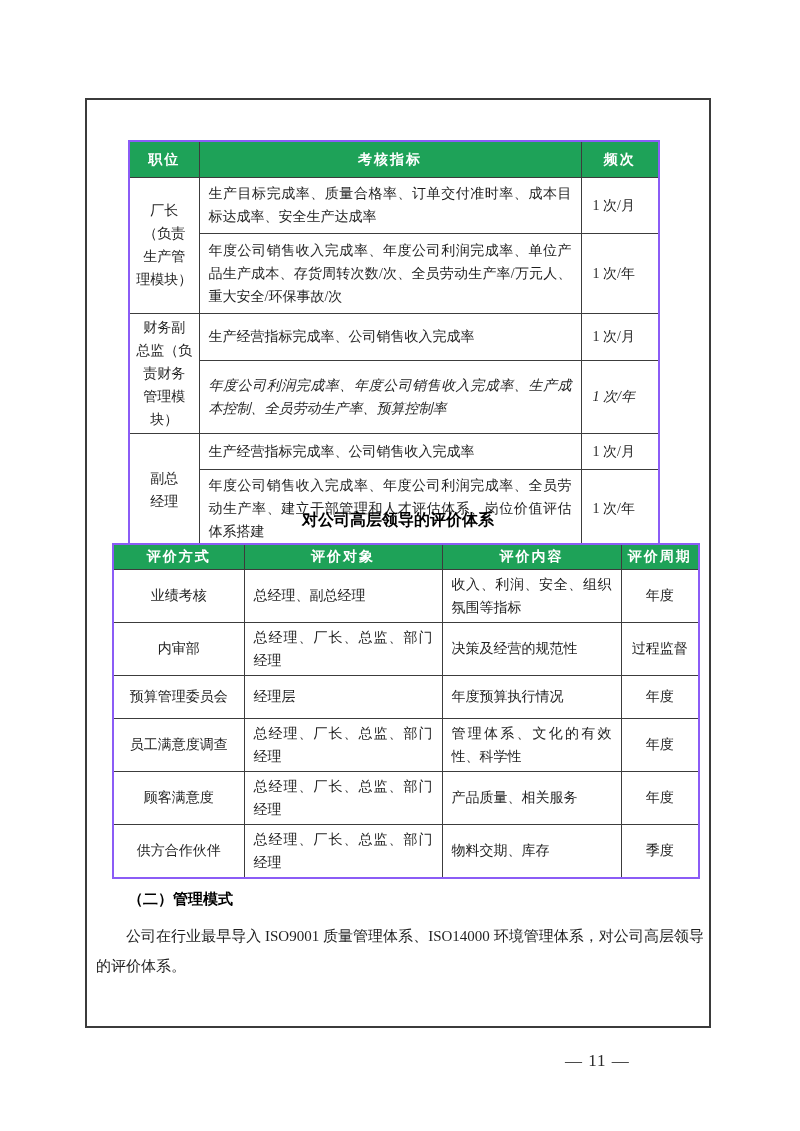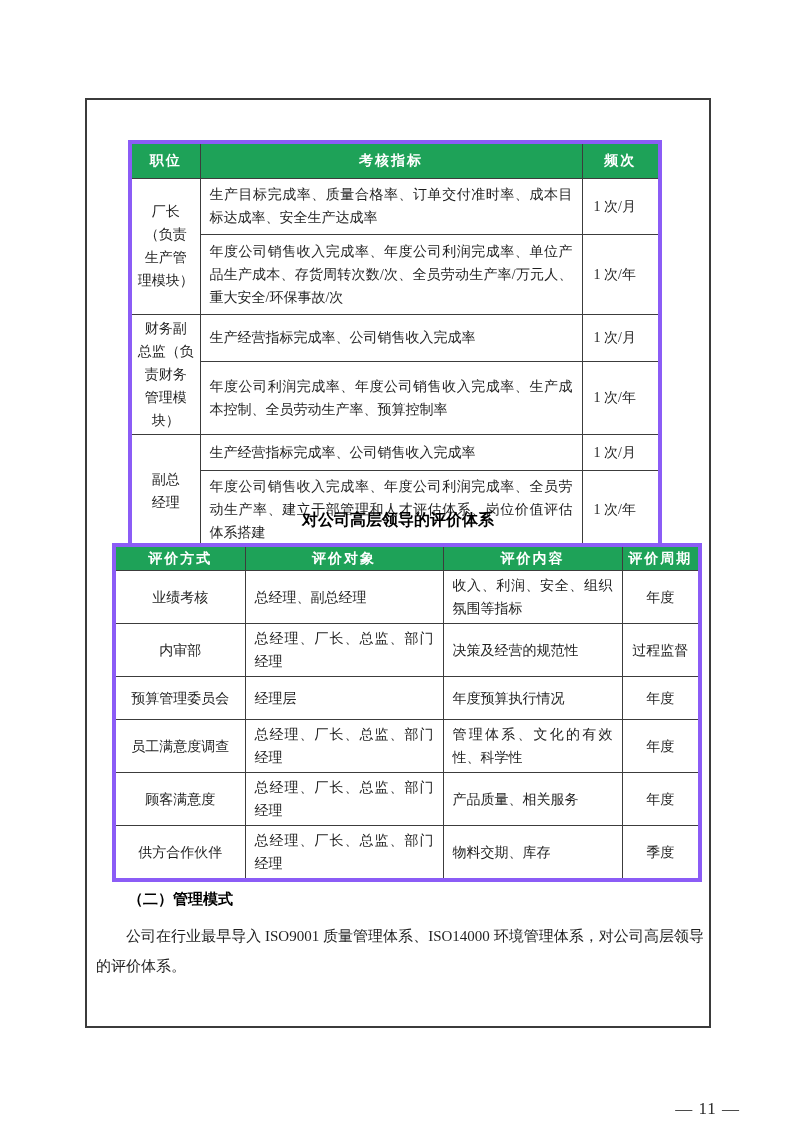--- a/index.html
+++ b/index.html
@@ -12,33 +12,33 @@
   }
   .content-border {
     position:absolute; left:85px; top:98px; width:626px; height:930px;
     border:2px solid #3b3b3b; background:#fff;
   }
   
   table { border-collapse:collapse; table-layout:fixed; }
   .t1 { position:absolute; left:41px; top:40px; width:530px; }
   .t2 { position:absolute; left:25px; top:443px; width:586px; }
   th, td { border:1px solid var(--line); font-size:14px; line-height:23px; vertical-align:middle; }
-  .t1, .t2 { border:4px solid #8b5cf6; }
+  .t1, .t2 { border:2px solid #8b5cf6; }
   th {
     background:var(--green); color:#fff; font-weight:bold;
     text-align:center; letter-spacing:2px; font-size:14px;
   }
   td.pos  { text-align:center; white-space:pre-line; padding:2px 2px; }
   td.ind  { text-align:justify; padding:4px 9px; }
   td.freq { text-align:left; padding:2px 4px 2px 11px; }
   .t1 tr.hr  { height:36px; }
   .t1 tr.r1a { height:56px; }
   .t1 tr.r1b { height:80px; }
   .t1 tr.r2a { height:38px; }
-  .t1 tr.r2b { height:58px; }
+  .t1 tr.r2b { height:58px;font-style:italic; }
   .t1 tr.r3a { height:36px; }
   .t1 tr.r3b { height:62px; }
   
   .sec-title {
     position:absolute; left:0; top:410px; width:100%;
     text-align:center; font-weight:bold; font-size:16px; color:#000;
   }
   
   .t2 tr.hr { height:25px; }
   .t2 tr.rA { height:47px; }
@@ -53,21 +53,21 @@
     position:absolute; left:41px; top:790px;
     font-weight:bold; font-size:15px; color:#000;
   }
   .para {
     position:absolute; left:9px; top:821px; width:608px;
     font-size:15px; line-height:30px; text-align:justify; text-indent:2em;
   }
   
   .page-num {
     position:absolute; left:565px; top:1051px; width:175px;
-    text-align:right; font-size:17px; color:#2a2a2a; letter-spacing:1px;margin-top:48px;
+    text-align:left; font-size:17px; color:#2a2a2a; letter-spacing:1px;
   }
 </style>
 </head>
 <body>
 
 <div class="content-border">
 
   <table class="t1">
     <colgroup>
         <col style="width:70px">

